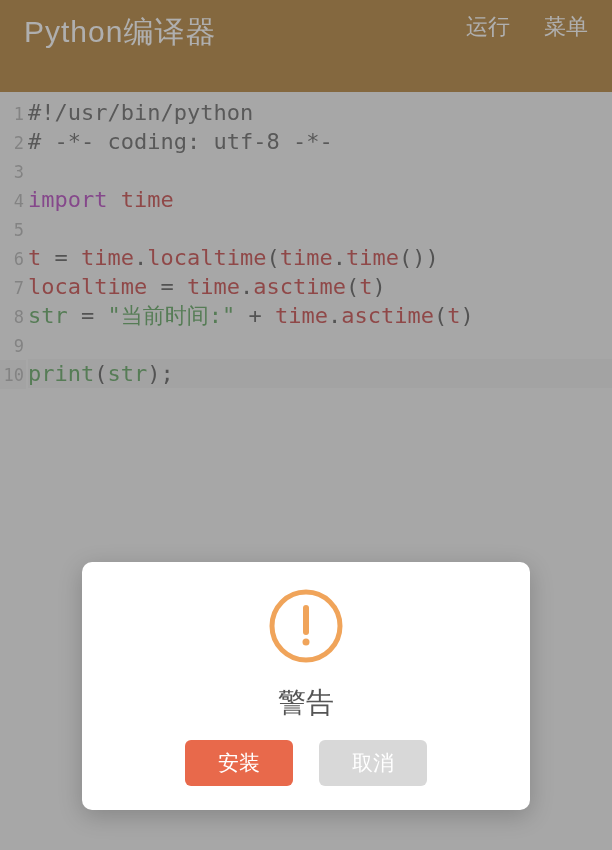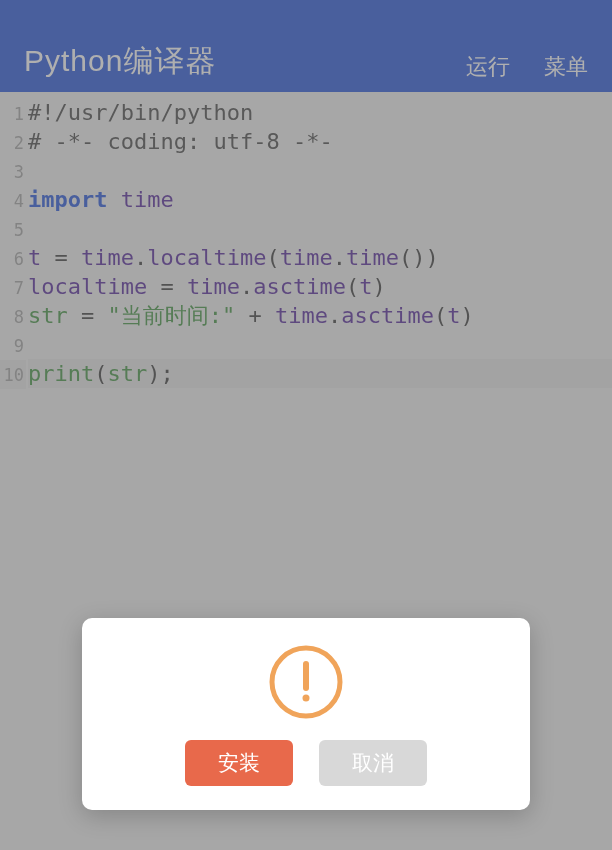--- a/index.html
+++ b/index.html
@@ -1,22 +1,22 @@
 <!DOCTYPE html>
 <html><head>
 <meta charset="utf-8">
 <style>
   * { margin: 0; padding: 0; box-sizing: border-box; }
   html, body { width: 612px; height: 850px; overflow: hidden; font-family: -apple-system, "Helvetica Neue", Arial, sans-serif; }
   .app { position: relative; width: 612px; height: 850px; background: #eeeeee; }
   .header {
-    background: #1d4ed8;
+    background: #a16207;
     color: #ffffff;
     display: flex;
-    align-items: flex-end;
+    align-items: flex-start;
     justify-content: space-between;
     padding: 12px 24px 10px 24px;
     height: 92px;
   }
   .header-left { display: flex; flex-direction: column; }
   .app-title { font-size: 30px; font-weight: 400; letter-spacing: 1px; }
   .app-sub { font-size: 18px; opacity: 0.95; margin-top: 4px; }
   .header-right { display: flex; gap: 34px; font-size: 22px; align-items: center; }
   .header-btn { color: #fff; cursor: pointer; }
 
@@ -31,22 +31,22 @@
     width: 26px;
     text-align: right;
     color: #9e9e9e;
     padding-top: 1px;
     user-select: none;
   }
   .gutter div { height: 29px; font-size: 17px; line-height: 30px; padding-right: 2px; }
   .code { flex: 1; padding-left: 2px; white-space: pre; color: #333; }
   .code .line { height: 29px; }
   .c-comment { color: #404040; }
-  .c-kw { color: #1d4ed8; font-weight: 700; }
-  .c-id { color: #4c1d95; margin-top: 8px; }
+  .c-kw { color: #a21caf; font-weight: 400; }
+  .c-id { color: #b91c1c; margin-top: 8px; }
   .c-str { color: #3a8f3a; }
   .c-builtin { color: #3a8f3a; }
   .c-punc { color: #333333; }
 
   .current-line { background: #e4e4e4; }
 
   .overlay {
     position: absolute; inset: 0;
     background: rgba(110,110,110,0.55);
     display: flex; align-items: flex-end; justify-content: center;
@@ -106,20 +106,21 @@
 
   <div class="overlay">
     <div class="dialog">
       <div class="dialog-icon">
         <svg width="80" height="80" viewBox="0 0 80 80">
           <circle cx="40" cy="40" r="34" fill="none" stroke="#f0a45a" stroke-width="5"></circle>
           <line x1="40" y1="22" x2="40" y2="46" stroke="#f0a45a" stroke-width="6" stroke-linecap="round"></line>
           <circle cx="40" cy="56" r="3.5" fill="#f0a45a"></circle>
         </svg>
       </div>
+      <div class="dialog-title">警告</div>
       <div class="dialog-actions">
         <button class="btn btn-install">安装</button>
         <button class="btn btn-cancel">取消</button>
       </div>
     </div>
   </div>
 
 </div>
 
 </body></html>

